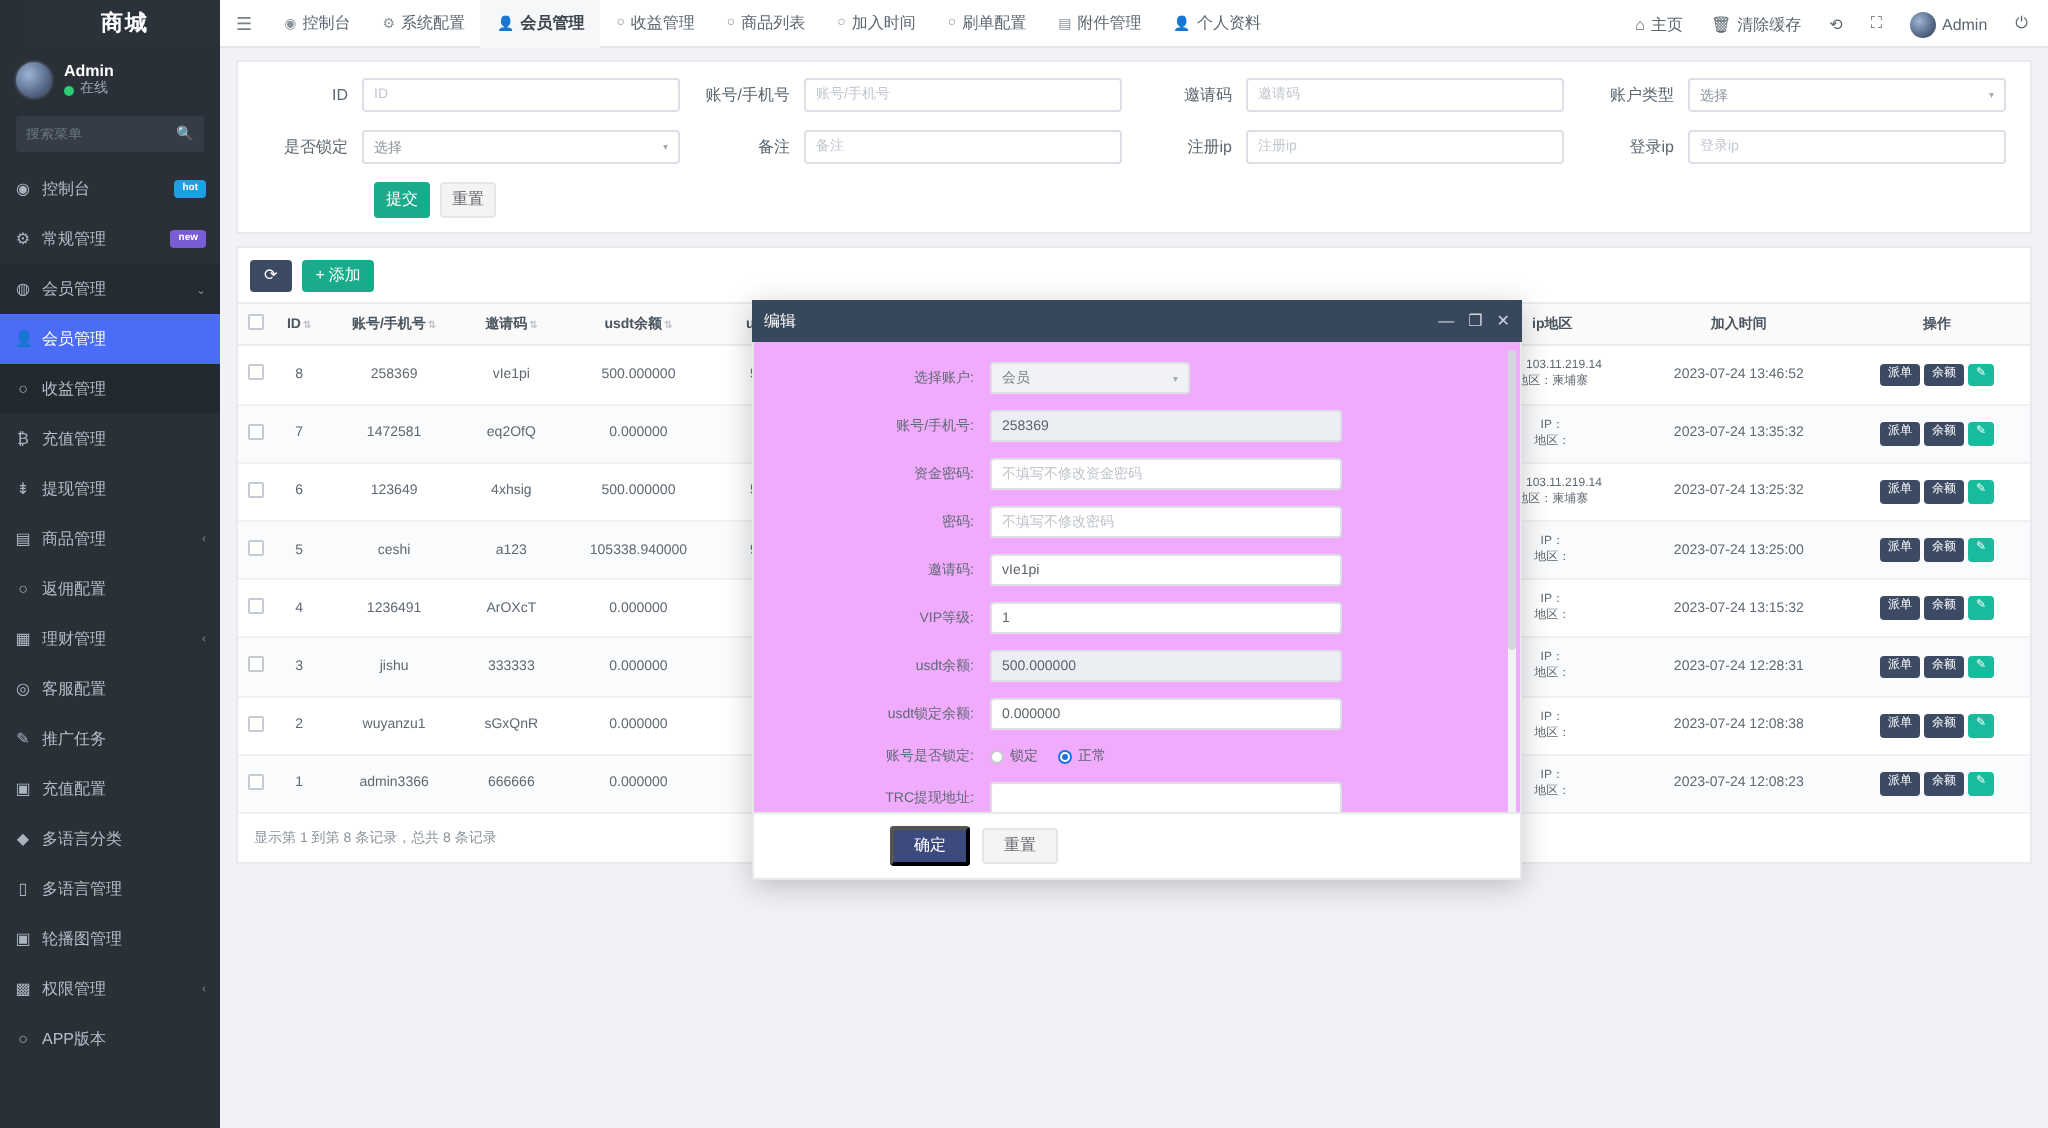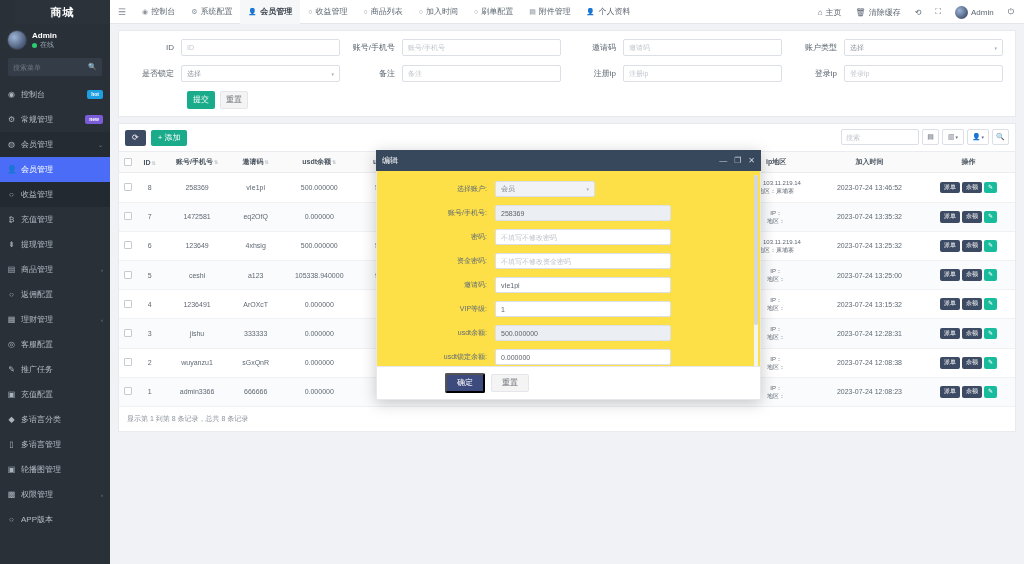--- a/index.html
+++ b/index.html
@@ -209,22 +209,22 @@
     position: absolute; left: 178px; top: 252px;
     font-size: 34px; font-weight: bold; color: #2a3ad0;
     font-family: "Liberation Sans", sans-serif;
     letter-spacing: -0.5px;
     z-index: 60; pointer-events: none; white-space: nowrap;
   }
 
   
   .modal {
     position: absolute; left: 266px; top: 150px;
-    width: 385px; height: 250px;
-    background: #fde047; z-index: 50;
+    width: 385px; height: 290px;
+    background: #f0abfc; z-index: 50;
     box-shadow: 0 3px 14px rgba(0,0,0,0.22);
     display: flex; flex-direction: column;
   }
   .modal-head {
     height: 21px; background: #37475c; color: #fff;
     display: flex; align-items: center; padding: 0 6px;
     font-size: 8px;
   }
   .modal-head .mtitle { flex: 1; }
   .modal-head .mbtns { display: flex; gap: 7px; font-size: 8px; color: #cfd6de; }
@@ -503,27 +503,20 @@
     </div>
 
     <div class="table-card">
       <div class="table-toolbar">
         <div class="tb-btn dark">
           <span>⟳</span>
         </div>
         <div class="tb-btn teal">
           <span>+</span>
           <span>添加</span>
-        </div>
-        <div class="toolbar-right">
-          <input class="tsearch" placeholder="搜索" style="">
-          <div class="ibtn">▤</div>
-          <div class="ibtn w">▥<span style="font-size:5px">▾</span></div>
-          <div class="ibtn w">👤<span style="font-size:5px">▾</span></div>
-          <div class="ibtn">🔍</div>
         </div>
       </div>
 
       <table class="grid">
         <thead>
           <tr id="grid-head">
               <th><span class="chk"></span></th>
               <th><span>ID</span><span class="sorter">⇅</span></th>
               <th><span>账号/手机号</span><span class="sorter">⇅</span></th>
               <th><span>邀请码</span><span class="sorter">⇅</span></th>
@@ -796,26 +789,26 @@
               <div class="mselect">
                 <span>会员</span>
                 <span class="caret">▾</span>
               </div>
             </div>
             <div class="mrow">
               <span class="mlabel">账号/手机号:</span>
               <input class="minput readonly" value="258369" placeholder="" style="">
             </div>
             <div class="mrow">
+              <span class="mlabel">资金密码:</span>
+              <input class="minput" value="" placeholder="不填写不修改资金密码" style="">
+            </div>
+            <div class="mrow">
               <span class="mlabel">密码:</span>
               <input class="minput" value="" placeholder="不填写不修改密码" style="">
-            </div>
-            <div class="mrow">
-              <span class="mlabel">资金密码:</span>
-              <input class="minput" value="" placeholder="不填写不修改资金密码" style="">
             </div>
             <div class="mrow">
               <span class="mlabel">邀请码:</span>
               <input class="minput" value="vIe1pi" placeholder="" style="">
             </div>
             <div class="mrow">
               <span class="mlabel">VIP等级:</span>
               <input class="minput" value="1" placeholder="" style="">
             </div>
             <div class="mrow">

